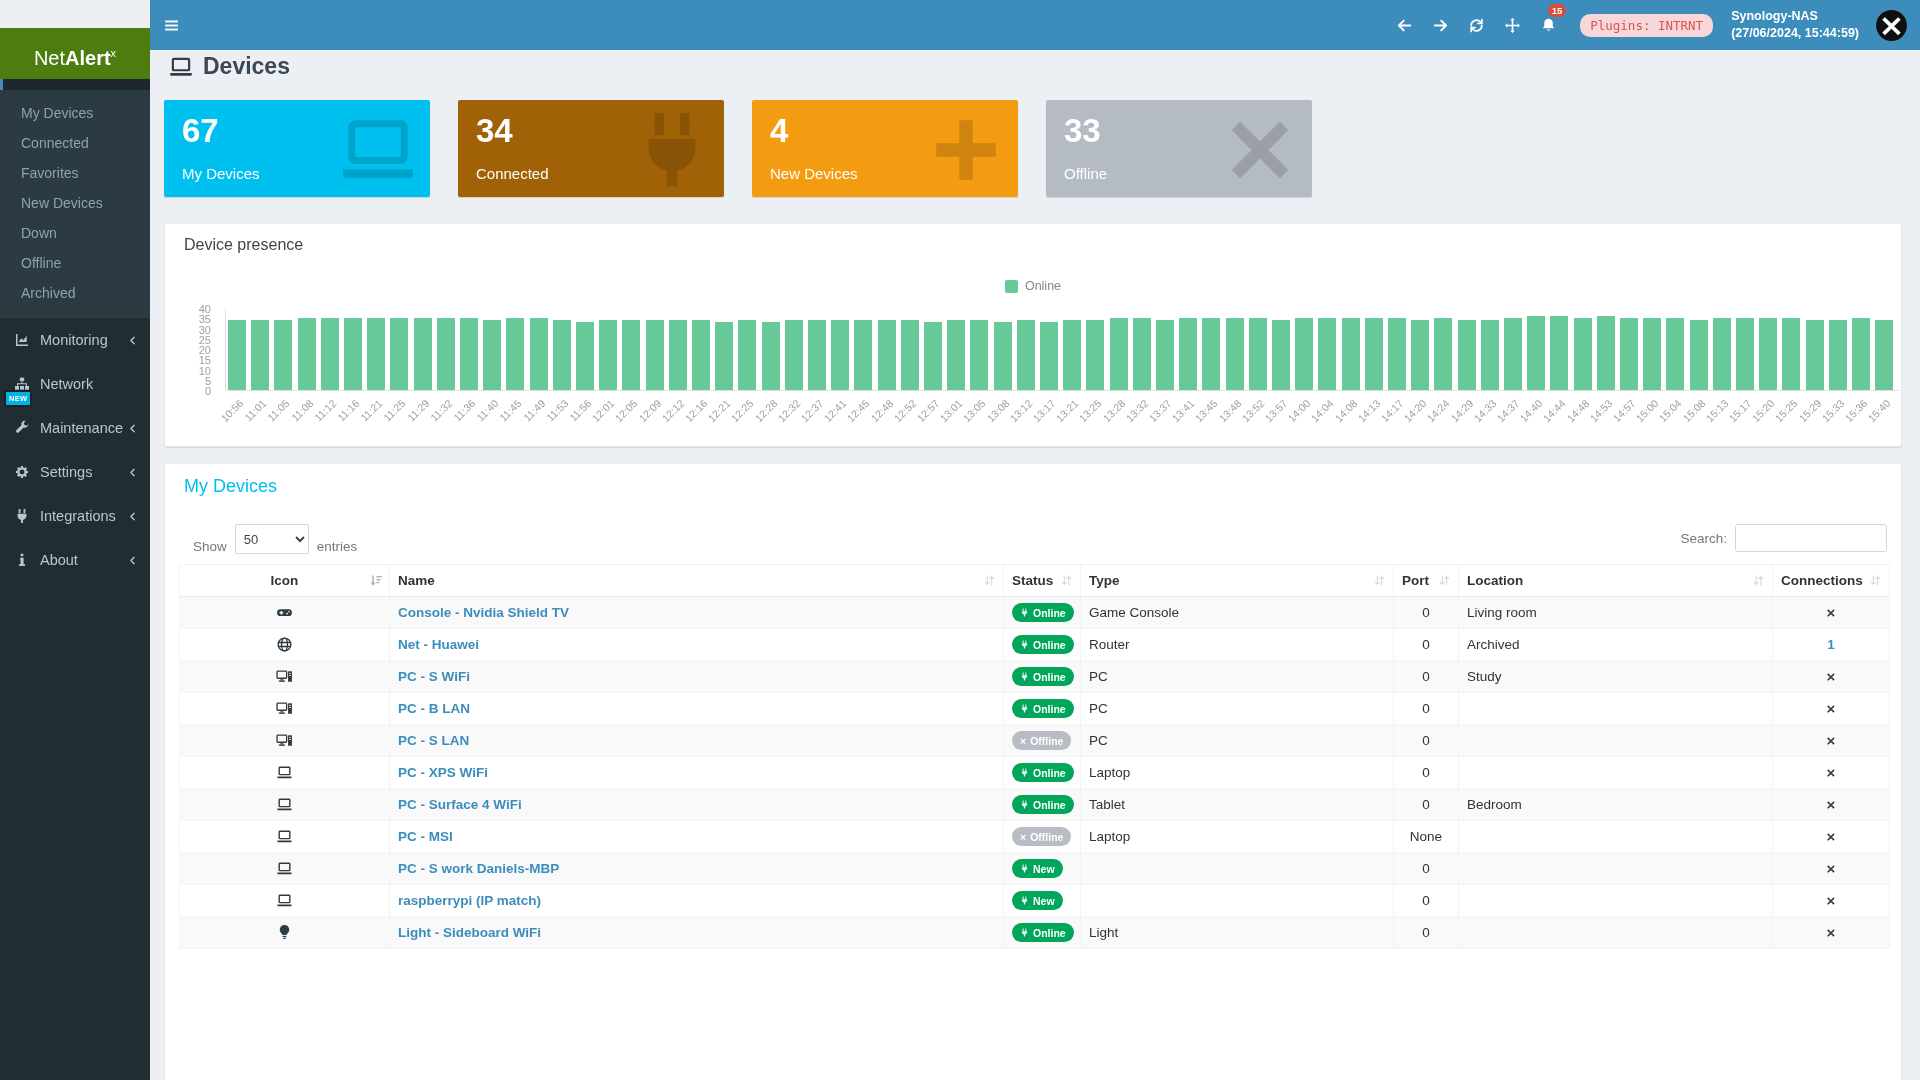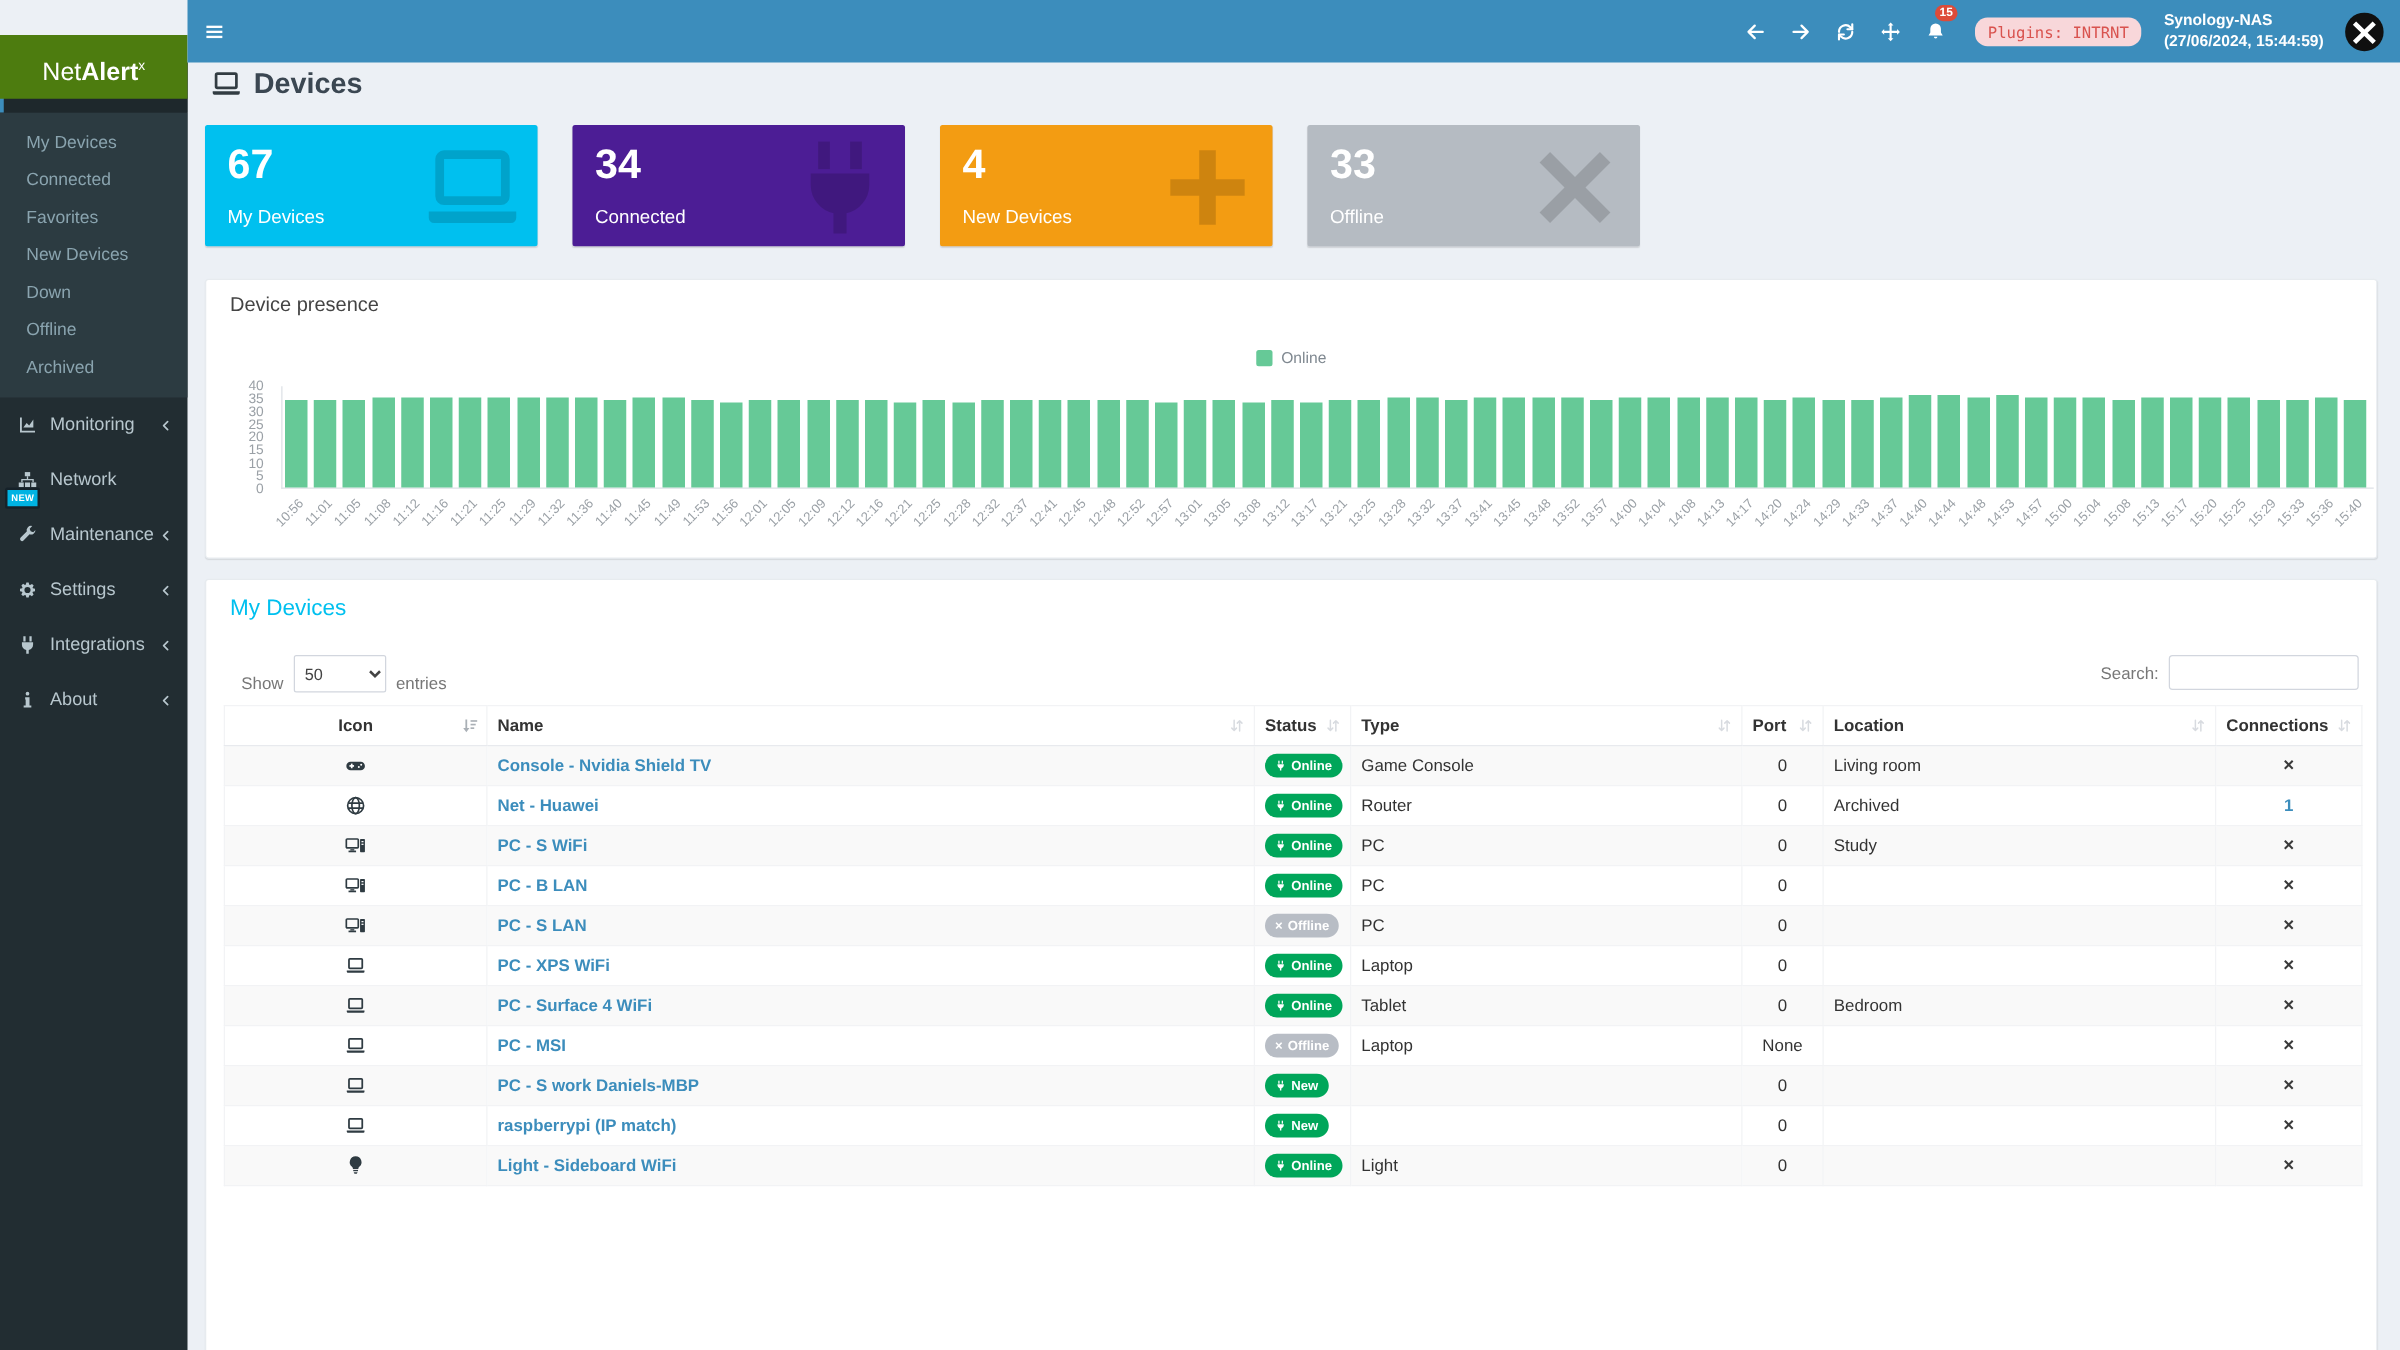--- a/index.html
+++ b/index.html
@@ -301,21 +301,21 @@
 
     <div id="cards">
         <div class="card" style="left: 14px; background: rgb(0, 192, 239);">
           <div class="card-value">67</div>
           <div class="card-label">My Devices</div>
           <div class="card-icon"><svg viewBox="0 0 24 24">
               <rect x="4.5" y="4.5" width="15" height="10.5" rx="1" fill="none" stroke="currentColor" stroke-width="2"></rect>
               <path d="M2 17.5h20v1.4a1.2 1.2 0 0 1-1.2 1.2H3.2A1.2 1.2 0 0 1 2 18.9z" fill="currentColor"></path>
             </svg></div>
         </div>
-        <div class="card" style="left: 308px; background: #4c1d95;">
+        <div class="card" style="left: 308px; background: #a16207;">
           <div class="card-value">34</div>
           <div class="card-label">Connected</div>
           <div class="card-icon"><svg viewBox="0 0 24 24" fill="currentColor">
               <rect x="7" y="1.5" width="2.7" height="6.3"></rect>
               <rect x="14.3" y="1.5" width="2.7" height="6.3"></rect>
               <path d="M5.3 8.8h13.4v2.6a6.7 6.7 0 0 1-5.2 6.5v4.6h-3v-4.6a6.7 6.7 0 0 1-5.2-6.5z"></path>
             </svg></div>
         </div>
         <div class="card" style="left: 602px; background: rgb(243, 156, 18);">
           <div class="card-value">4</div>

